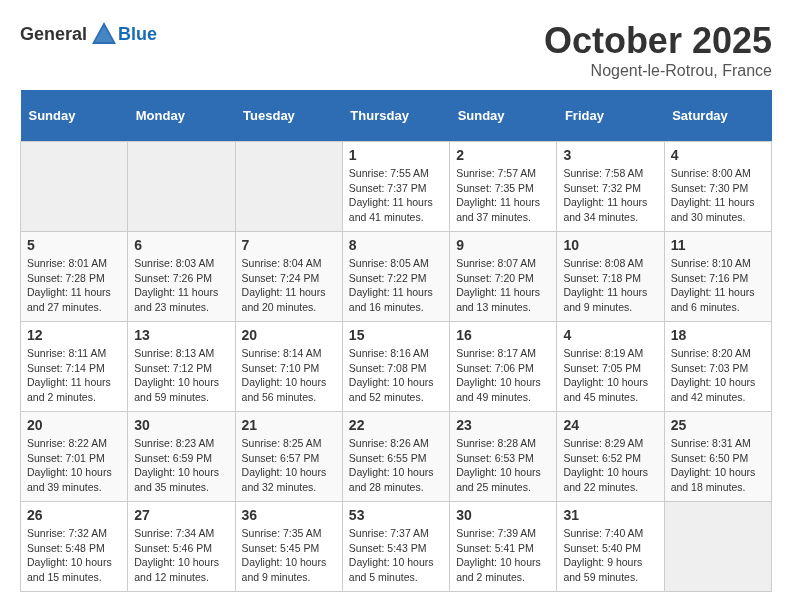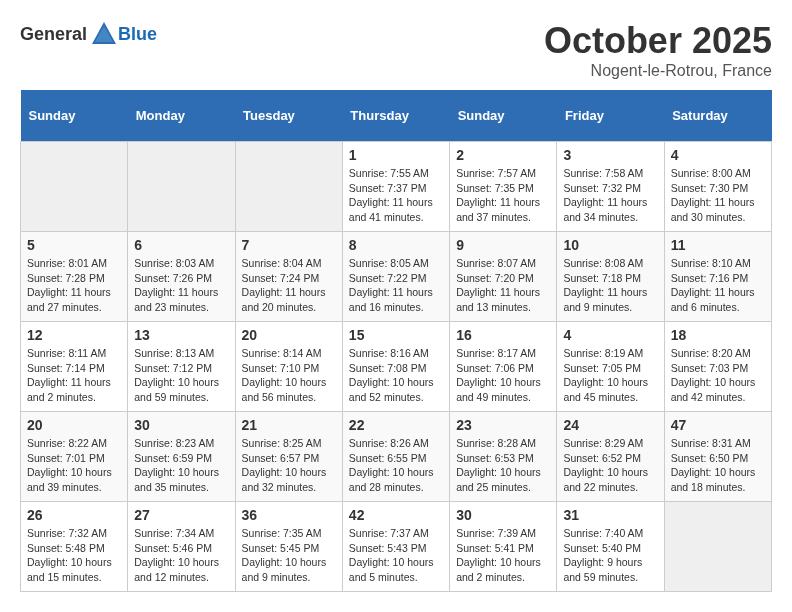--- a/index.html
+++ b/index.html
@@ -225,39 +225,39 @@
         </td>
         <td>
           <div class="day-number">23</div>
           <div class="day-info">Sunrise: 8:28 AM<br>Sunset: 6:53 PM<br>Daylight: 10 hours and 25 minutes.</div>
         </td>
         <td>
           <div class="day-number">24</div>
           <div class="day-info">Sunrise: 8:29 AM<br>Sunset: 6:52 PM<br>Daylight: 10 hours and 22 minutes.</div>
         </td>
         <td>
-          <div class="day-number">47</div>
+          <div class="day-number">25</div>
           <div class="day-info">Sunrise: 8:31 AM<br>Sunset: 6:50 PM<br>Daylight: 10 hours and 18 minutes.</div>
         </td>
       </tr>
       <tr>
         <td>
           <div class="day-number">26</div>
           <div class="day-info">Sunrise: 7:32 AM<br>Sunset: 5:48 PM<br>Daylight: 10 hours and 15 minutes.</div>
         </td>
         <td>
           <div class="day-number">27</div>
           <div class="day-info">Sunrise: 7:34 AM<br>Sunset: 5:46 PM<br>Daylight: 10 hours and 12 minutes.</div>
         </td>
         <td>
           <div class="day-number">36</div>
           <div class="day-info">Sunrise: 7:35 AM<br>Sunset: 5:45 PM<br>Daylight: 10 hours and 9 minutes.</div>
         </td>
         <td>
-          <div class="day-number">42</div>
+          <div class="day-number">53</div>
           <div class="day-info">Sunrise: 7:37 AM<br>Sunset: 5:43 PM<br>Daylight: 10 hours and 5 minutes.</div>
         </td>
         <td>
           <div class="day-number">30</div>
           <div class="day-info">Sunrise: 7:39 AM<br>Sunset: 5:41 PM<br>Daylight: 10 hours and 2 minutes.</div>
         </td>
         <td>
           <div class="day-number">31</div>
           <div class="day-info">Sunrise: 7:40 AM<br>Sunset: 5:40 PM<br>Daylight: 9 hours and 59 minutes.</div>
         </td>

